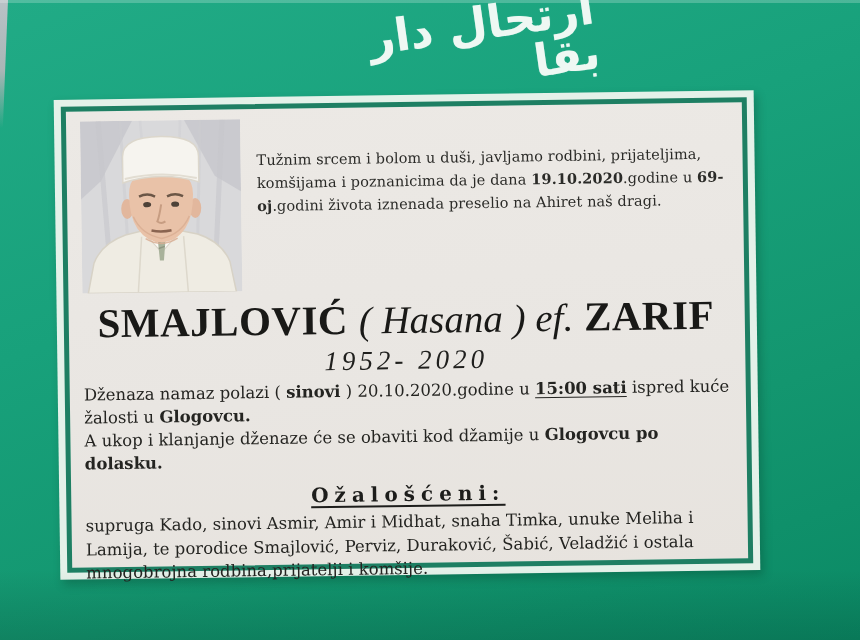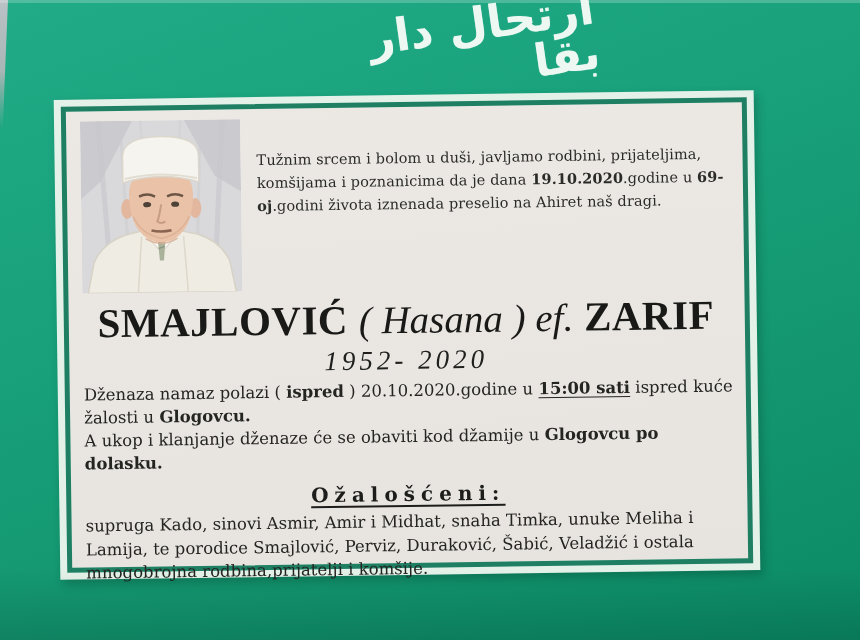--- a/index.html
+++ b/index.html
@@ -141,21 +141,21 @@
         </div>
 
         <p class="intro"><span>Tužnim srcem i bolom u duši, javljamo rodbini, prijateljima, komšijama i poznanicima da je dana </span><span class="b">19.10.2020</span><span>.godine u </span><span class="b">69-oj</span><span>.godini života iznenada preselio na Ahiret naš dragi.</span></p>
       </div>
 
       <div class="title"><span>SMAJLOVIĆ</span> <span class="mid">( Hasana ) ef.</span> <span>ZARIF</span></div>
 
       <div class="years">1952- 2020</div>
 
       <div class="funeral">
-        <p><span>Dženaza namaz polazi ( </span><span class="b">ispred</span><span> ) 20.10.2020.godine u </span><span class="u">15:00 sati</span><span> ispred kuće žalosti u </span><span class="b">Glogovcu.</span></p>
+        <p><span>Dženaza namaz polazi ( </span><span class="b">sinovi</span><span> ) 20.10.2020.godine u </span><span class="u">15:00 sati</span><span> ispred kuće žalosti u </span><span class="b">Glogovcu.</span></p>
         <p><span>A ukop i klanjanje dženaze će se obaviti kod džamije u </span><span class="b">Glogovcu po dolasku.</span></p>
       </div>
 
       <div class="mourners-heading">Ožalošćeni:</div>
 
       <p class="mourners">supruga Kado, sinovi Asmir, Amir i Midhat, snaha Timka, unuke Meliha i Lamija, te porodice Smajlović, Perviz, Duraković, Šabić, Veladžić i ostala mnogobrojna rodbina,prijatelji i komšije.</p>
 
     </div>
   </div>
 

